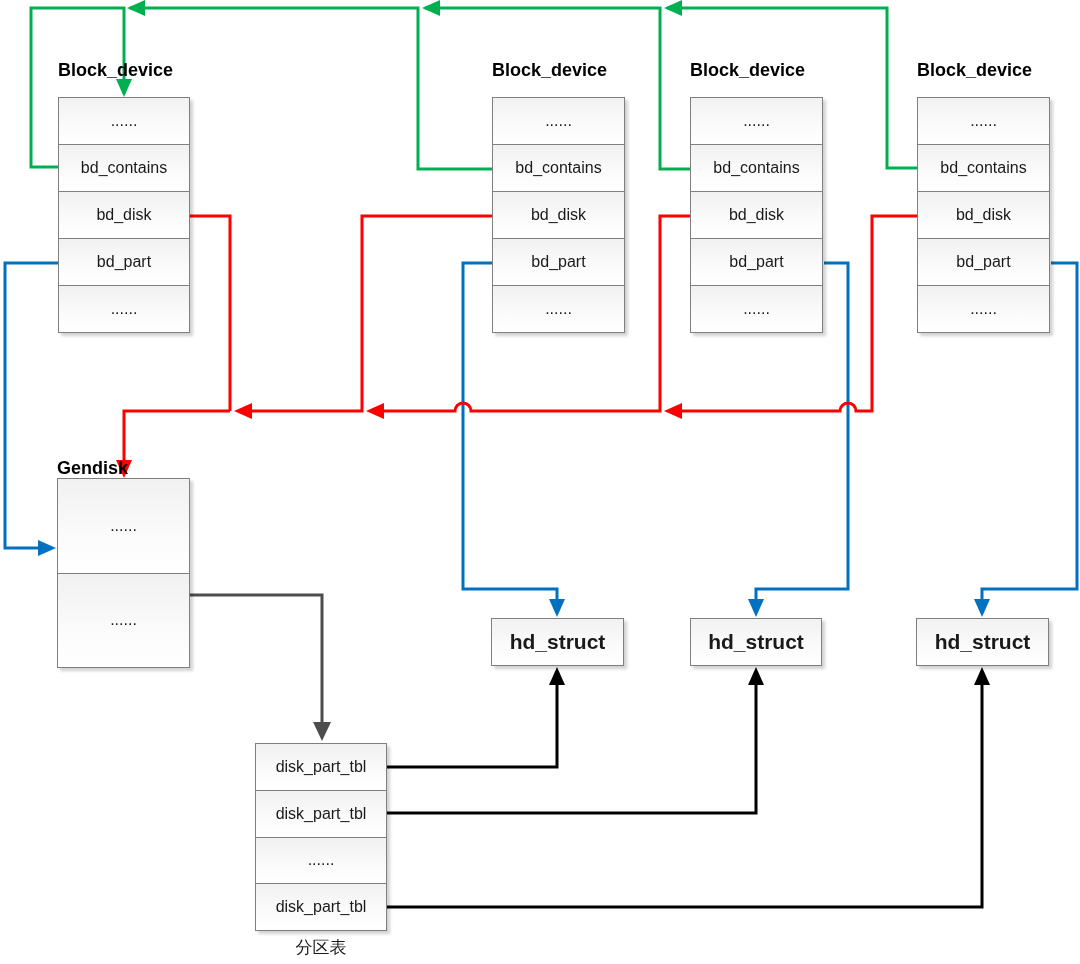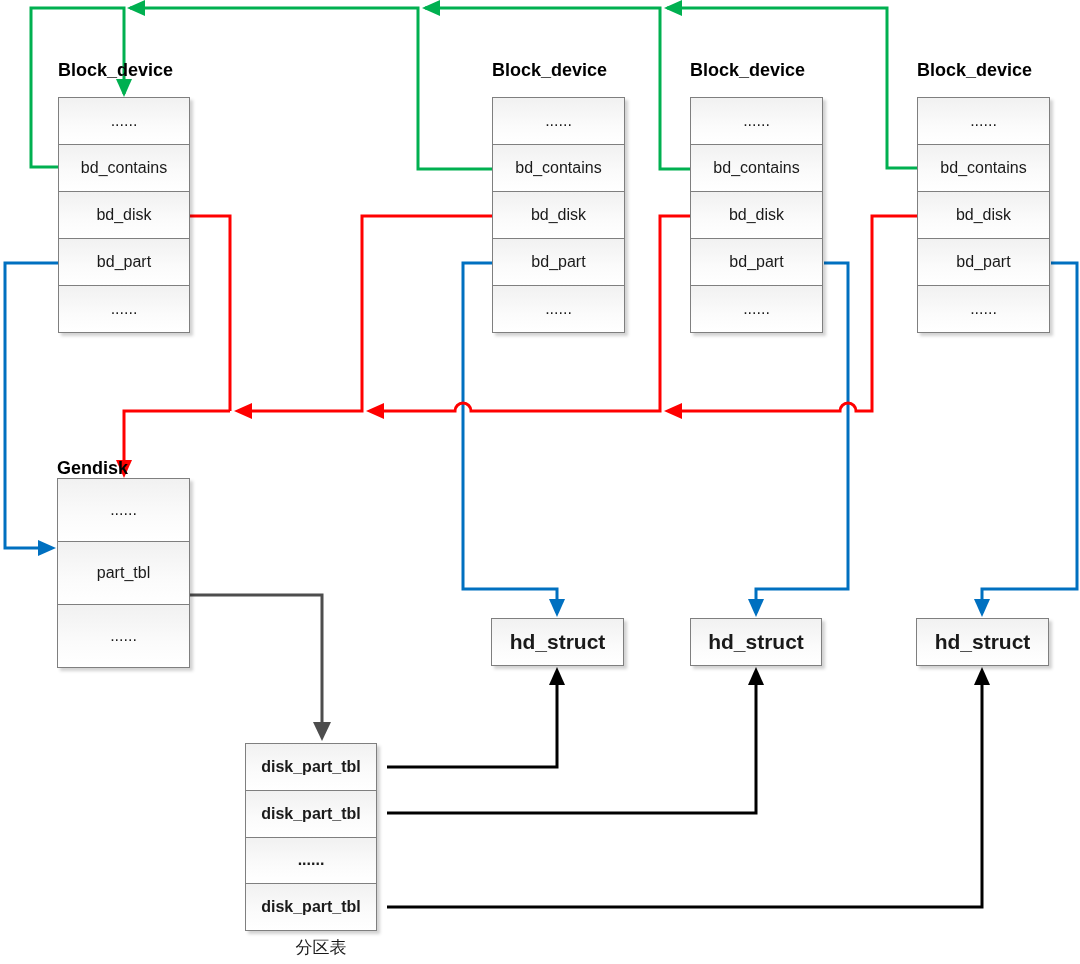--- a/index.html
+++ b/index.html
@@ -145,29 +145,28 @@
     <div class="struct-row">......</div>
     <div class="struct-row">bd_contains</div>
     <div class="struct-row">bd_disk</div>
     <div class="struct-row">bd_part</div>
     <div class="struct-row">......</div>
   </div>
 
   <div class="box-title" style="left:57px;top:438px;width:132px;margin-top:20px;">Gendisk</div>
   <div class="struct-box" style="left:57px;top:478px;width:131px;height:188px;">
     <div class="struct-row">......</div>
-    <div class="struct-row">part_tbl</div>
     <div class="struct-row">......</div>
   </div>
 
   <div class="single-row" style="left:491px;top:618px;width:131px;height:46px;">hd_struct</div>
   <div class="single-row" style="left:690px;top:618px;width:130px;height:46px;">hd_struct</div>
   <div class="single-row" style="left:916px;top:618px;width:131px;height:46px;">hd_struct</div>
 
-  <div class="struct-box" style="left:245px;top:743px;width:130px;height:186px;font-weight:bold;">
+  <div class="struct-box" style="left:255px;top:743px;width:130px;height:186px;">
     <div class="struct-row">disk_part_tbl</div>
     <div class="struct-row">disk_part_tbl</div>
     <div class="struct-row">......</div>
     <div class="struct-row">disk_part_tbl</div>
   </div>
   <div class="table-caption" style="left:255px;top:936px;width:132px;">分区表</div>
 
 </div>
 
 </body></html>

